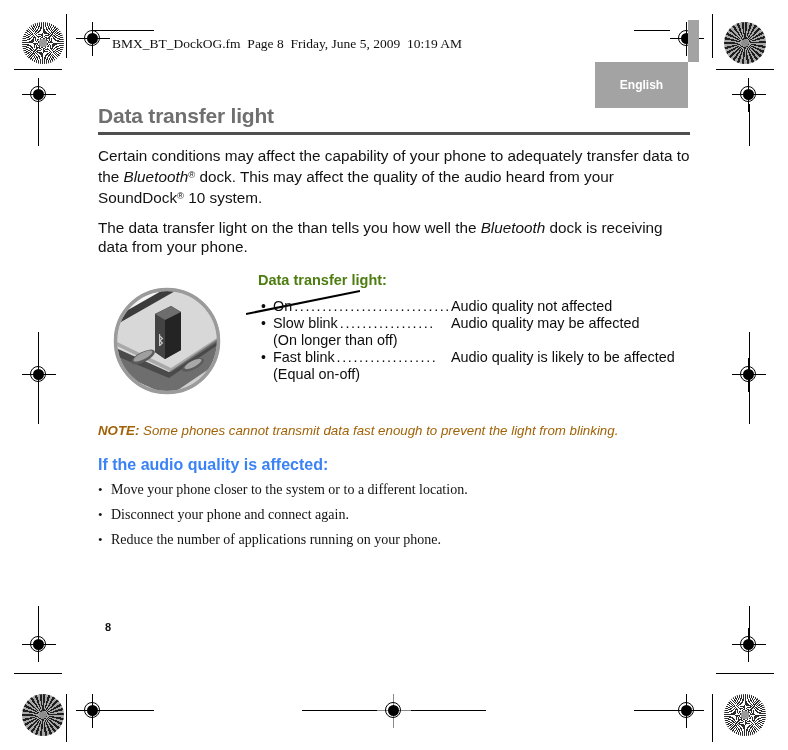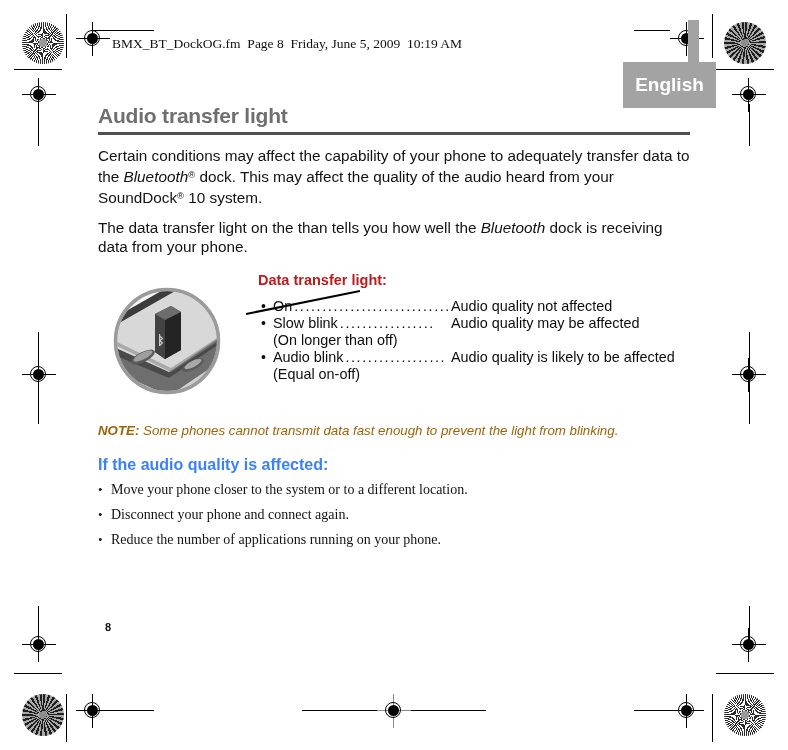--- a/index.html
+++ b/index.html
@@ -91,25 +91,24 @@
   
   .lang-tab {
     position: absolute;
     left: 595px;
     top: 62px;
     width: 93px;
     height: 46px;
     background: #a3a3a3;
     color: #ffffff;
     font-weight: bold;
-    font-size: 19px;
+    font-size: 12px;
     display: flex;
     align-items: center;
     justify-content: center;
-    margin-left: 28px;
   }
   .tab-trim {
     position: absolute;
     left: 688px;
     top: 20px;
     width: 11px;
     height: 42px;
     background: #a3a3a3;
   }
 
@@ -166,21 +165,21 @@
     width: 114px;
     height: 28px;
     pointer-events: none;
   }
   .callout-title {
     position: absolute;
     left: 160px;
     top: 0px;
     font-size: 14.5px;
     font-weight: bold;
-    color: #b91c1c;
+    color: #4d7c0f;
   }
   table.light-table {
     position: absolute;
     left: 163px;
     top: 26px;
     border-collapse: collapse;
     font-size: 14.4px;
     color: #0d0d0d;
   }
   table.light-table td {
@@ -374,21 +373,21 @@
 <div class="trimline h" style="left:302px; top:710px; width:75px;"></div>
 <div class="trimline h" style="left:411px; top:710px; width:75px;"></div>
 
 <div class="doc-header">BMX_BT_DockOG.fm  Page 8  Friday, June 5, 2009  10:19 AM</div>
 
 <div class="tab-trim"></div>
 <div class="lang-tab">English</div>
 
 <div class="page">
 
-  <h1 class="section-title">Audio transfer light</h1>
+  <h1 class="section-title">Data transfer light</h1>
   <div class="title-rule"></div>
 
   <p class="body">
     <span>Certain conditions may affect the capability of your phone to adequately transfer data to the </span><span class="it">Bluetooth</span><span class="reg">®</span><span> dock. This may affect the quality of the audio heard from your SoundDock</span><span class="reg">®</span><span> 10 system.</span>
   </p>
 
   <p class="body">
     <span>The data transfer light on the than tells you how well the </span><span class="it">Bluetooth</span><span> dock is receiving data from your phone.</span>
   </p>
 
@@ -474,21 +473,21 @@
             </div>
             <div class="sub-note">(On longer than off)</div>
           </td>
           <td class="result-cell">Audio quality may be affected</td>
         </tr>
         <tr>
           <td class="state-cell">
             <div class="bullet-row">
               <span class="bdot">•</span>
               <span class="leader-wrap">
-                <span>Audio blink</span>
+                <span>Fast blink</span>
                 <span class="leader">..................</span>
               </span>
             </div>
             <div class="sub-note">(Equal on-off)</div>
           </td>
           <td class="result-cell" style="width:190px;">Audio quality is likely to be affected</td>
         </tr>
       </tbody>
     </table>
   </div>

